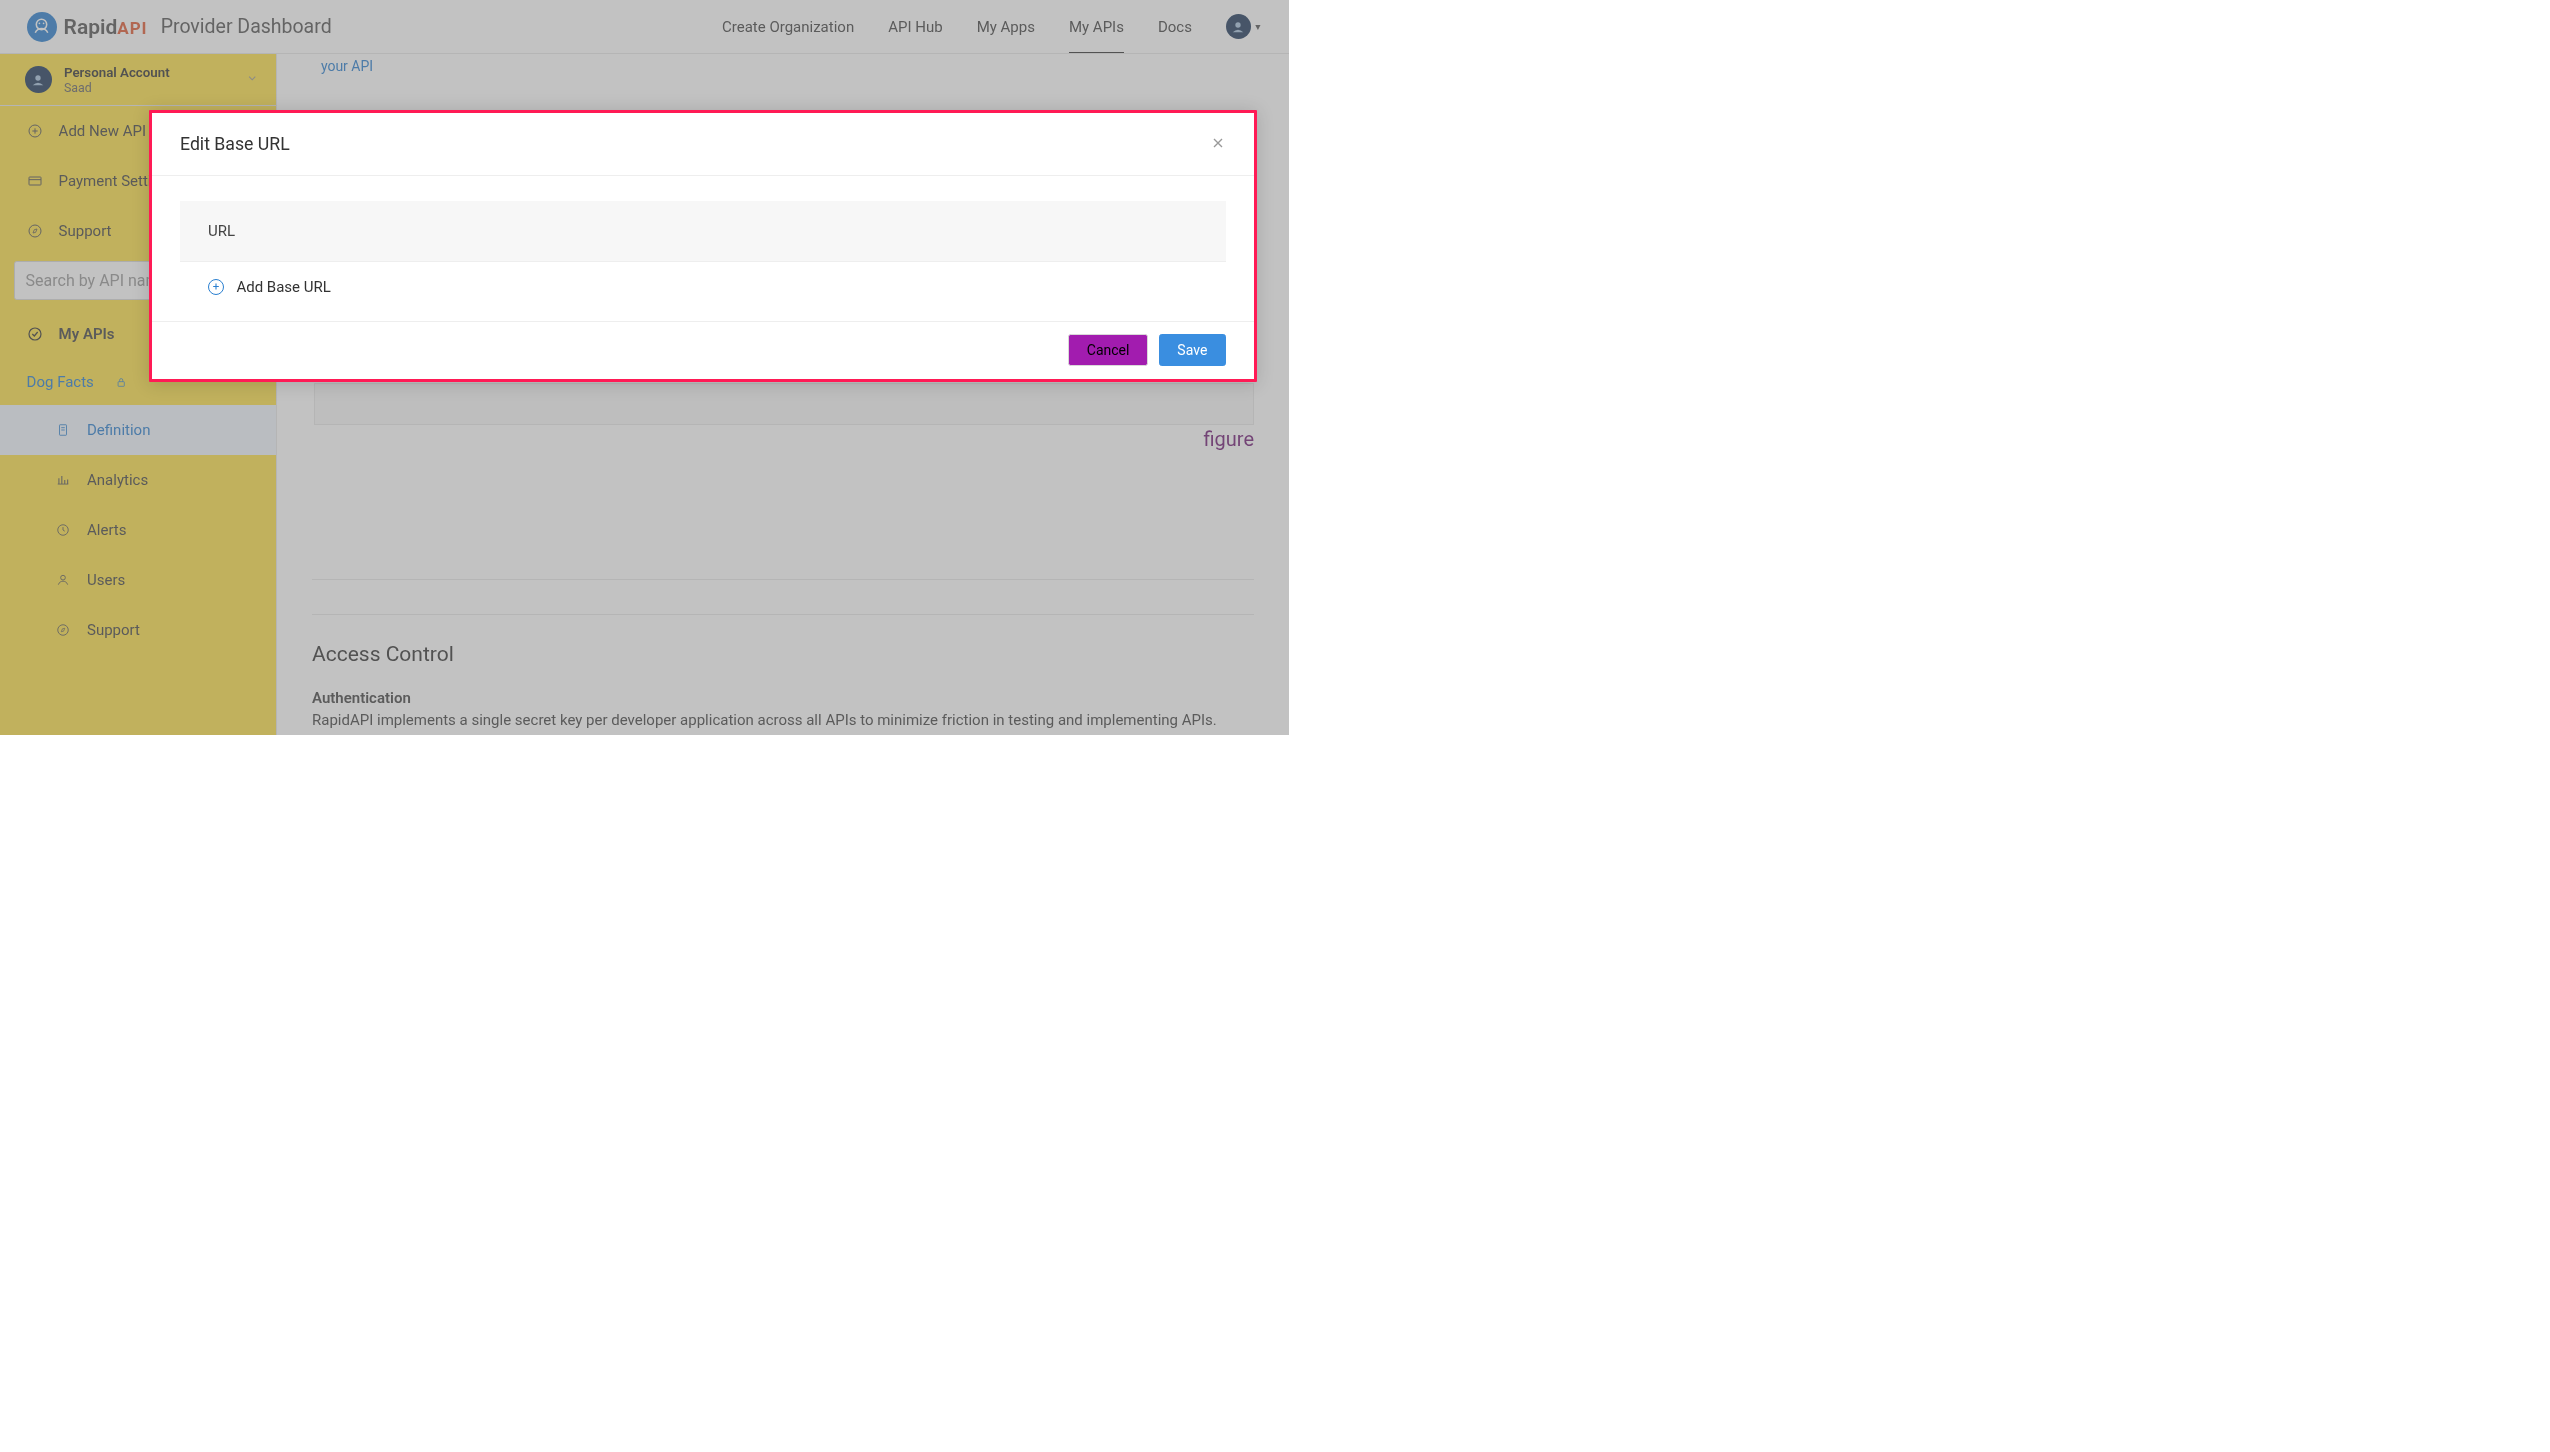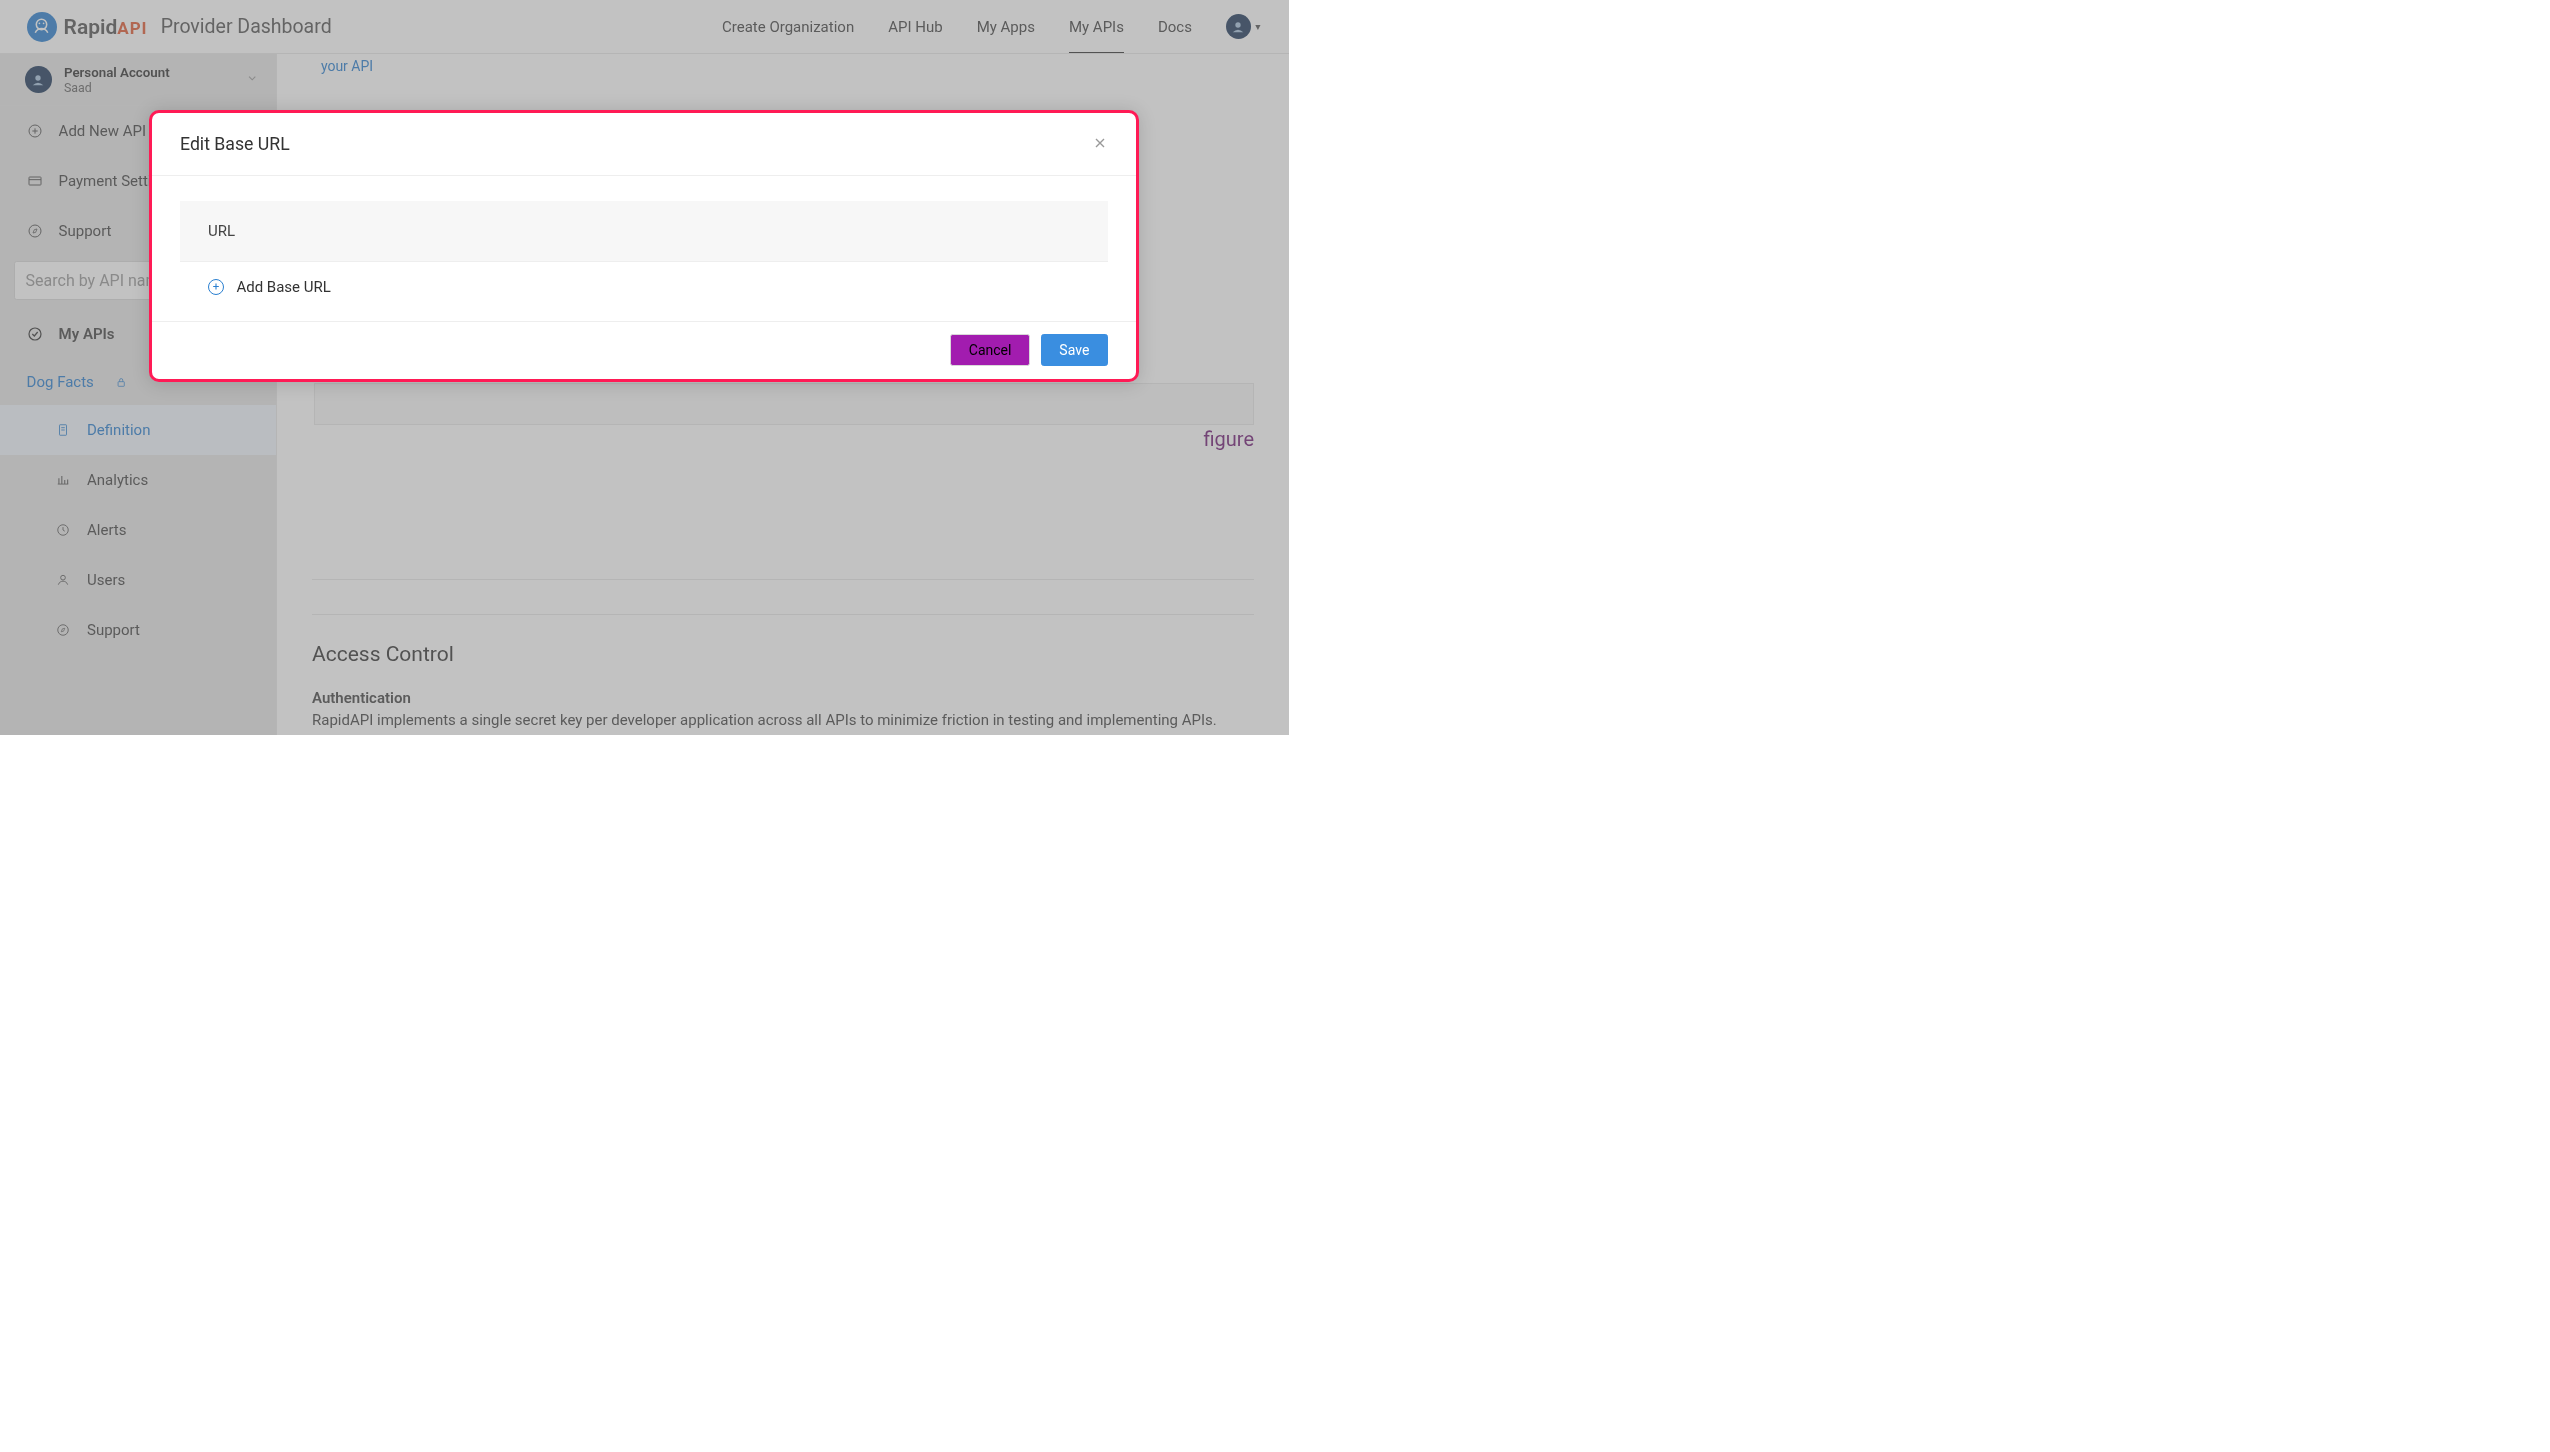--- a/index.html
+++ b/index.html
@@ -88,21 +88,21 @@
       font-size: 8.9px;
       color: #555;
     }
     .main-area {
       display: flex;
       height: calc(100% - 54px);
     }
     .sidebar {
       width: 277px;
       border-right: 0.9px solid #e8e8e8;
-      background: #e5e5e5;
+      background: #fde047;
     }
     .account-bar {
       display: flex;
       align-items: center;
       padding: 10.6px 17.7px 10.6px 25px;
       border-bottom: 0.9px solid #e8e8e8;
     }
     .account-avatar {
       width: 26.6px;
       height: 26.6px;
@@ -181,23 +181,23 @@
     
     .overlay {
       position: absolute;
       inset: 0;
       background: rgba(120,120,120,0.45);
     }
     .modal {
       position: absolute;
       left: 149px;
       top: 110px;
-      width: 990px;
+      width: 1108px;
       background: #fff;
-      border-radius: 10px;
+      border-radius: 1px;
       border: 3.5px solid #ff1a55;
       box-shadow: 0 1.8px 17.7px rgba(0,0,0,.15);
     }
     .modal-header {
       padding: 19.5px 28px;
       display: flex;
       align-items: center;
       border-bottom: 0.9px solid #eee;
     }
     .modal-title { font-size: 17.7px; color: #333;}

